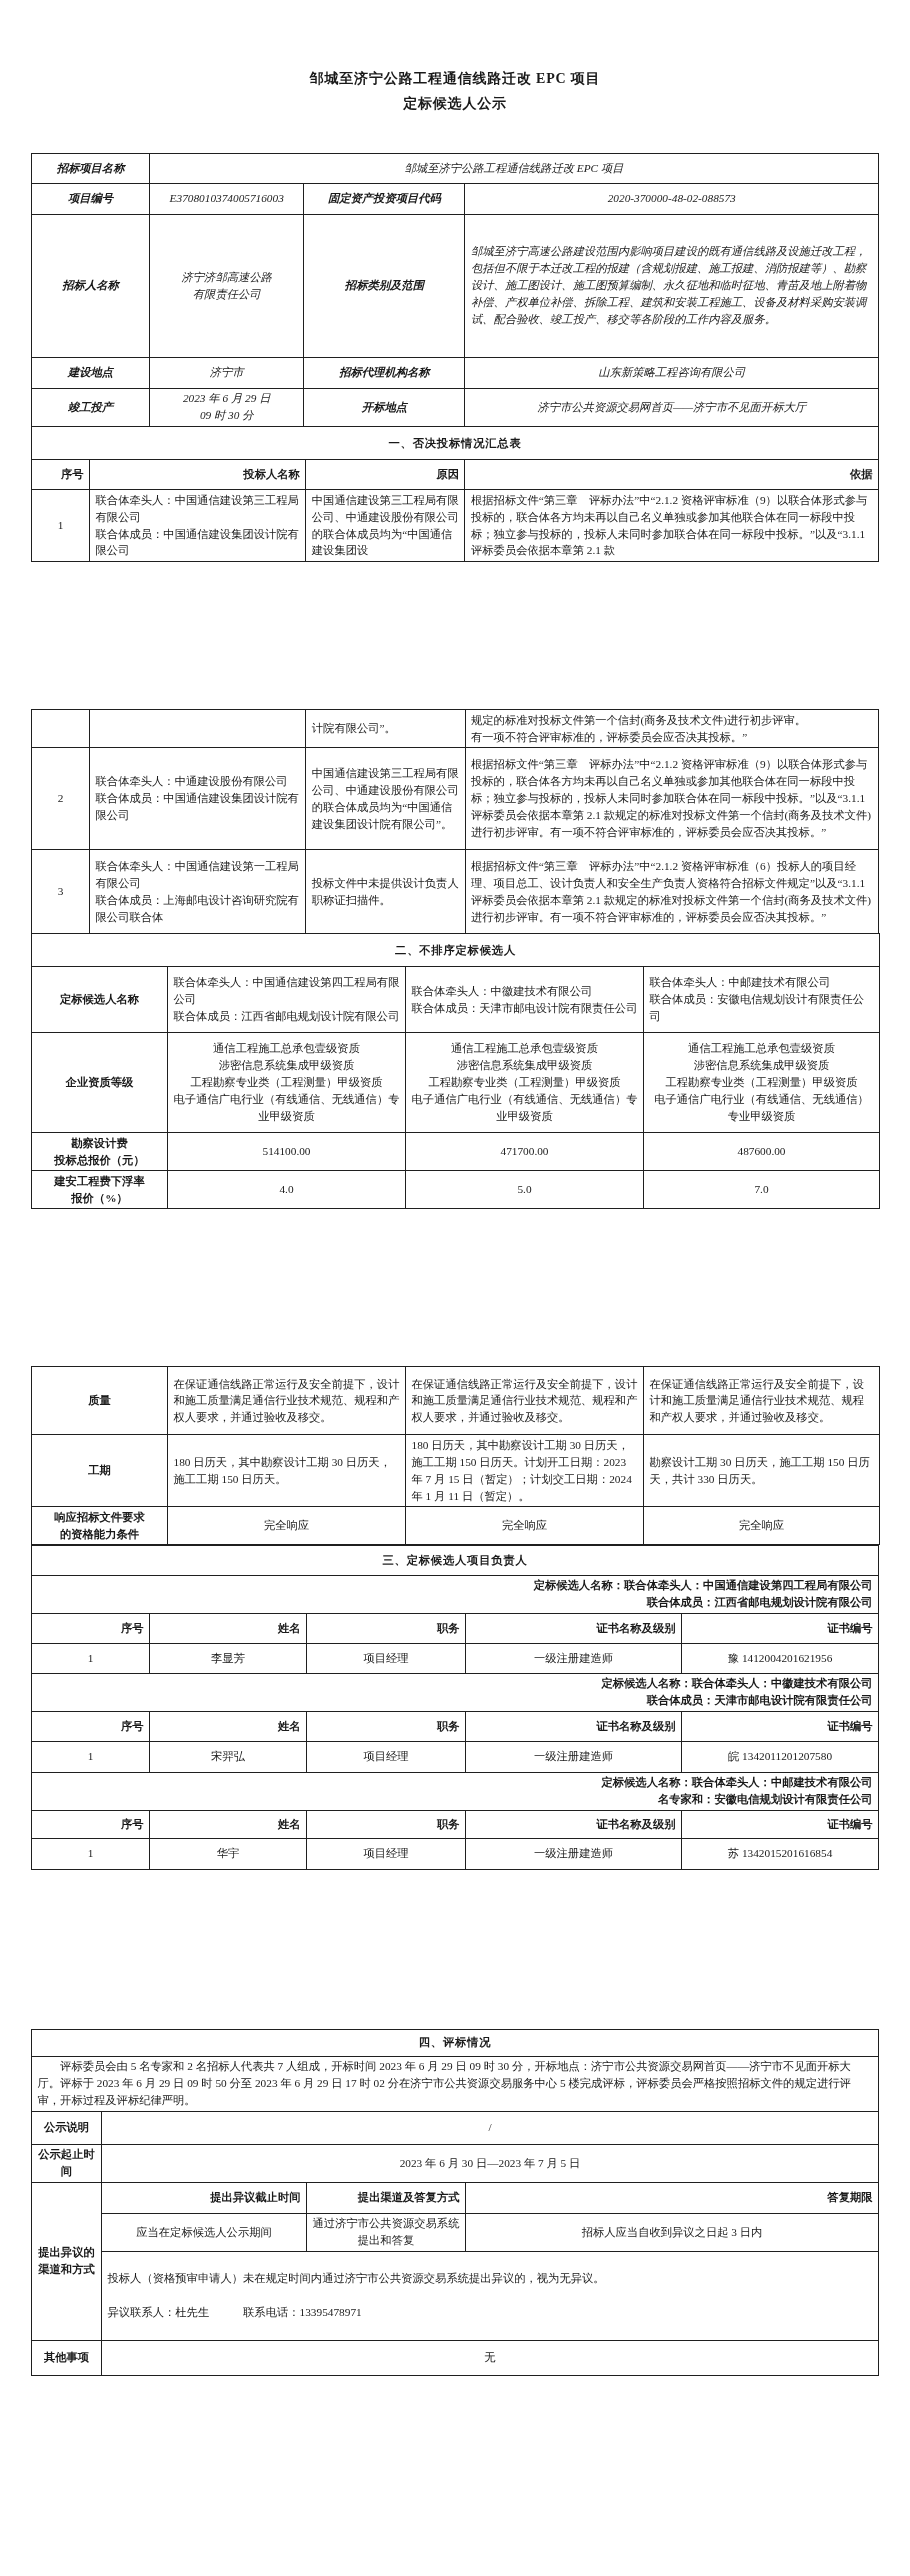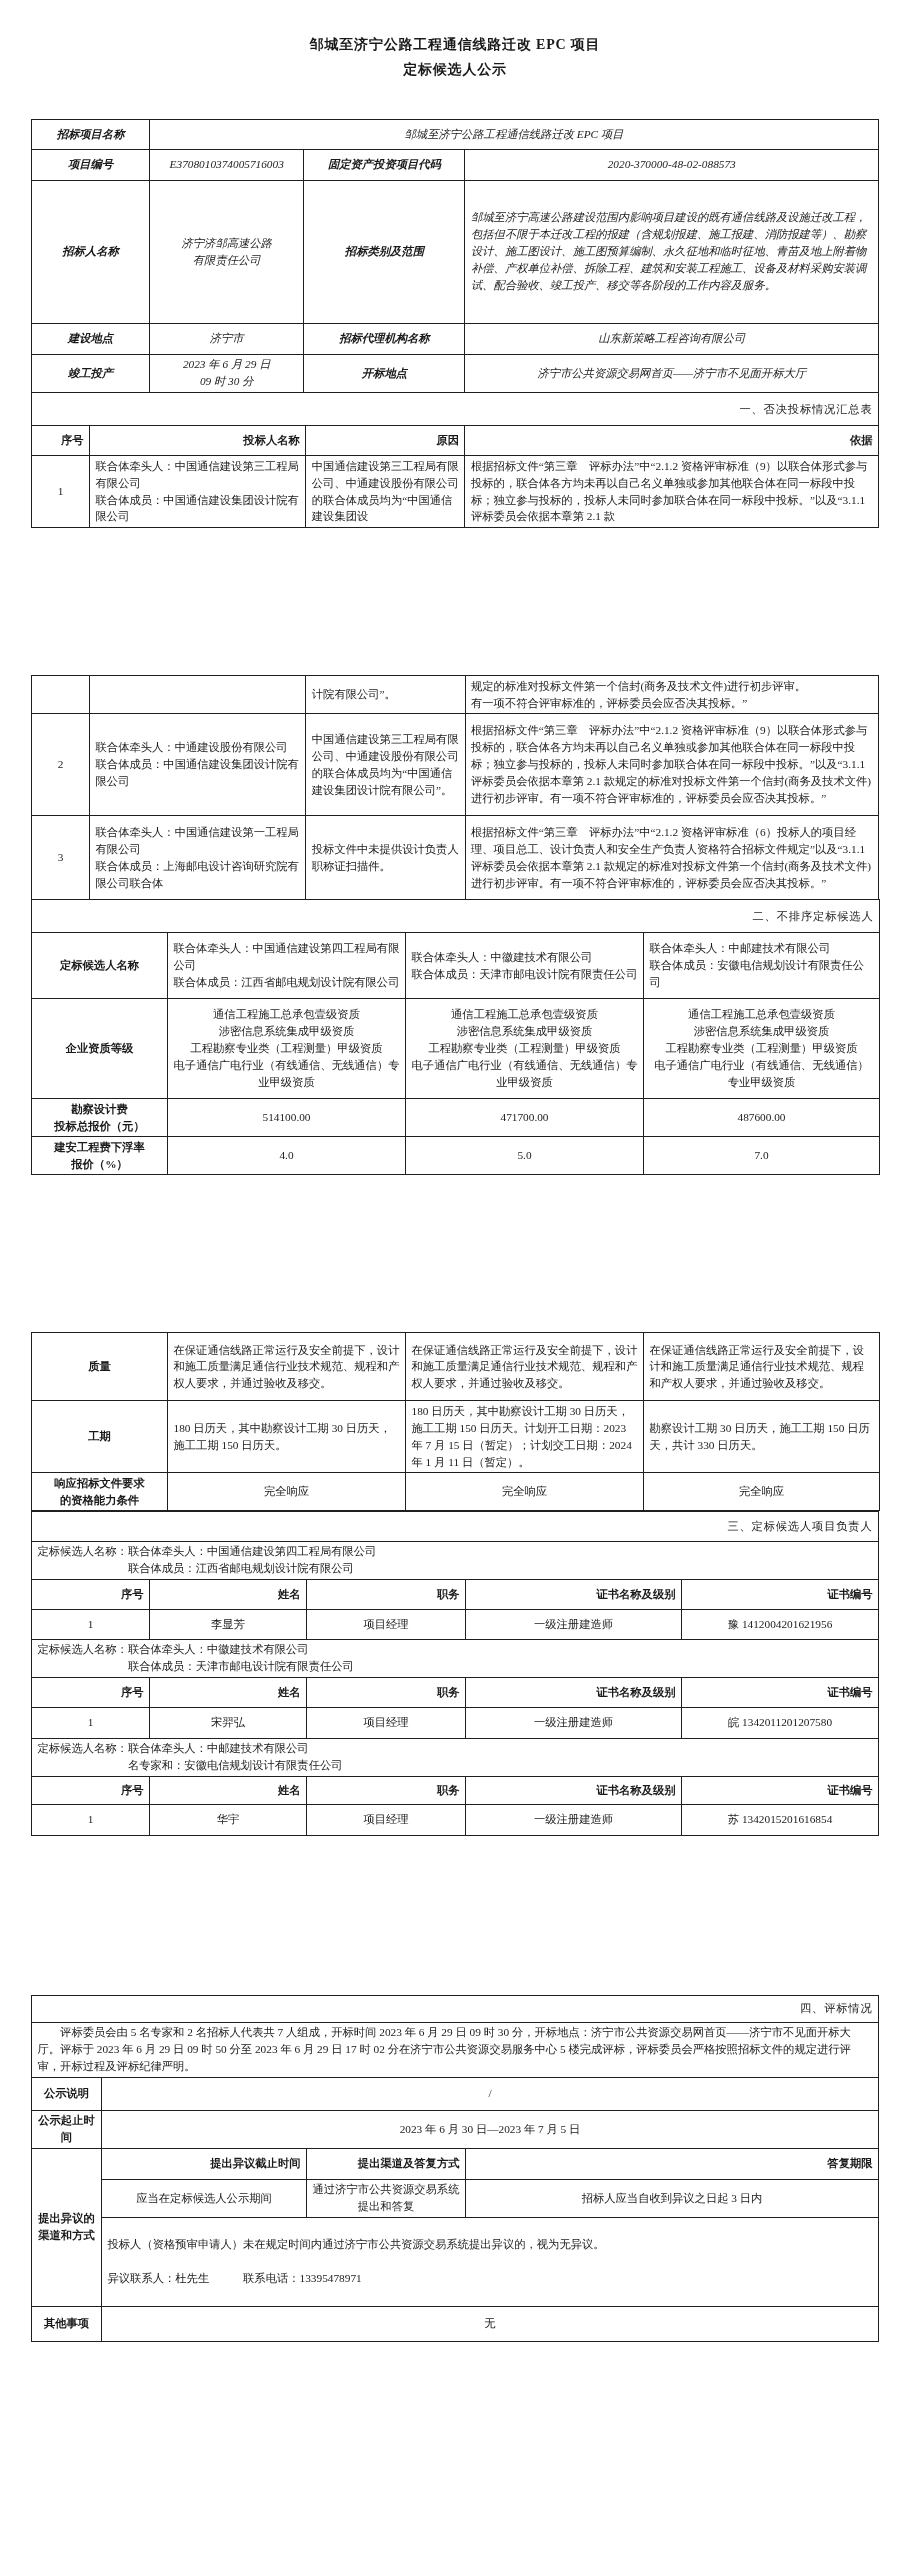--- a/index.html
+++ b/index.html
@@ -1,41 +1,41 @@
 <!DOCTYPE html>
 <html style="font-size:12.5px"><head>
 <meta charset="utf-8">
 <style>
   html,body{margin:0;padding:0;background:#ffffff;}
   .page{
     width:910px;height:2576px;box-sizing:border-box;
-    padding-top:33px;background:#ffffff;color:#1a1a1a;
+    padding-top:67px;background:#ffffff;color:#1a1a1a;
     font-family:"Liberation Serif","DejaVu Serif",serif;
     position:relative;overflow:hidden;
   }
   .doc-title{width:910px;text-align:center;font-size:14px;font-weight:bold;line-height:23.4px;letter-spacing:0.8px;}
   .doc-title.second{margin-top:2px;}
   .tbl{
     border-collapse:collapse;table-layout:fixed;
     width:848px;margin-left:31px;
   }
   .tbl + .tbl{margin-top:-0.8px;}
   .tbl td{
     border:0.8px solid #1f1f1f;
     font-size:11.3px;line-height:1.5;
     padding:1.6px 5.5px;vertical-align:middle;
     white-space:pre-line;word-break:break-all;
     box-sizing:border-box;
   }
   .lbl{font-weight:bold;text-align:center;}
-  .sec{font-weight:normal;text-align:right;font-size:11.7px;letter-spacing:0.8px;}
+  .sec{font-weight:bold;text-align:center;font-size:11.7px;letter-spacing:0.8px;}
   .hdr{font-weight:bold;text-align:right;}
   .ctr{text-align:center;}
   .lft{text-align:left;}
-  .bold{font-weight:normal;}
+  .bold{font-weight:bold;text-align:right;}
   .indent{text-indent:2em;}
   .gap1{height:147px;}
   .gap2{height:157px;}
   .gap3{height:159px;}
   .tt{margin-top:37px;font-style:italic;}
 </style>
 </head>
 <body>
 
 <div class="page">

